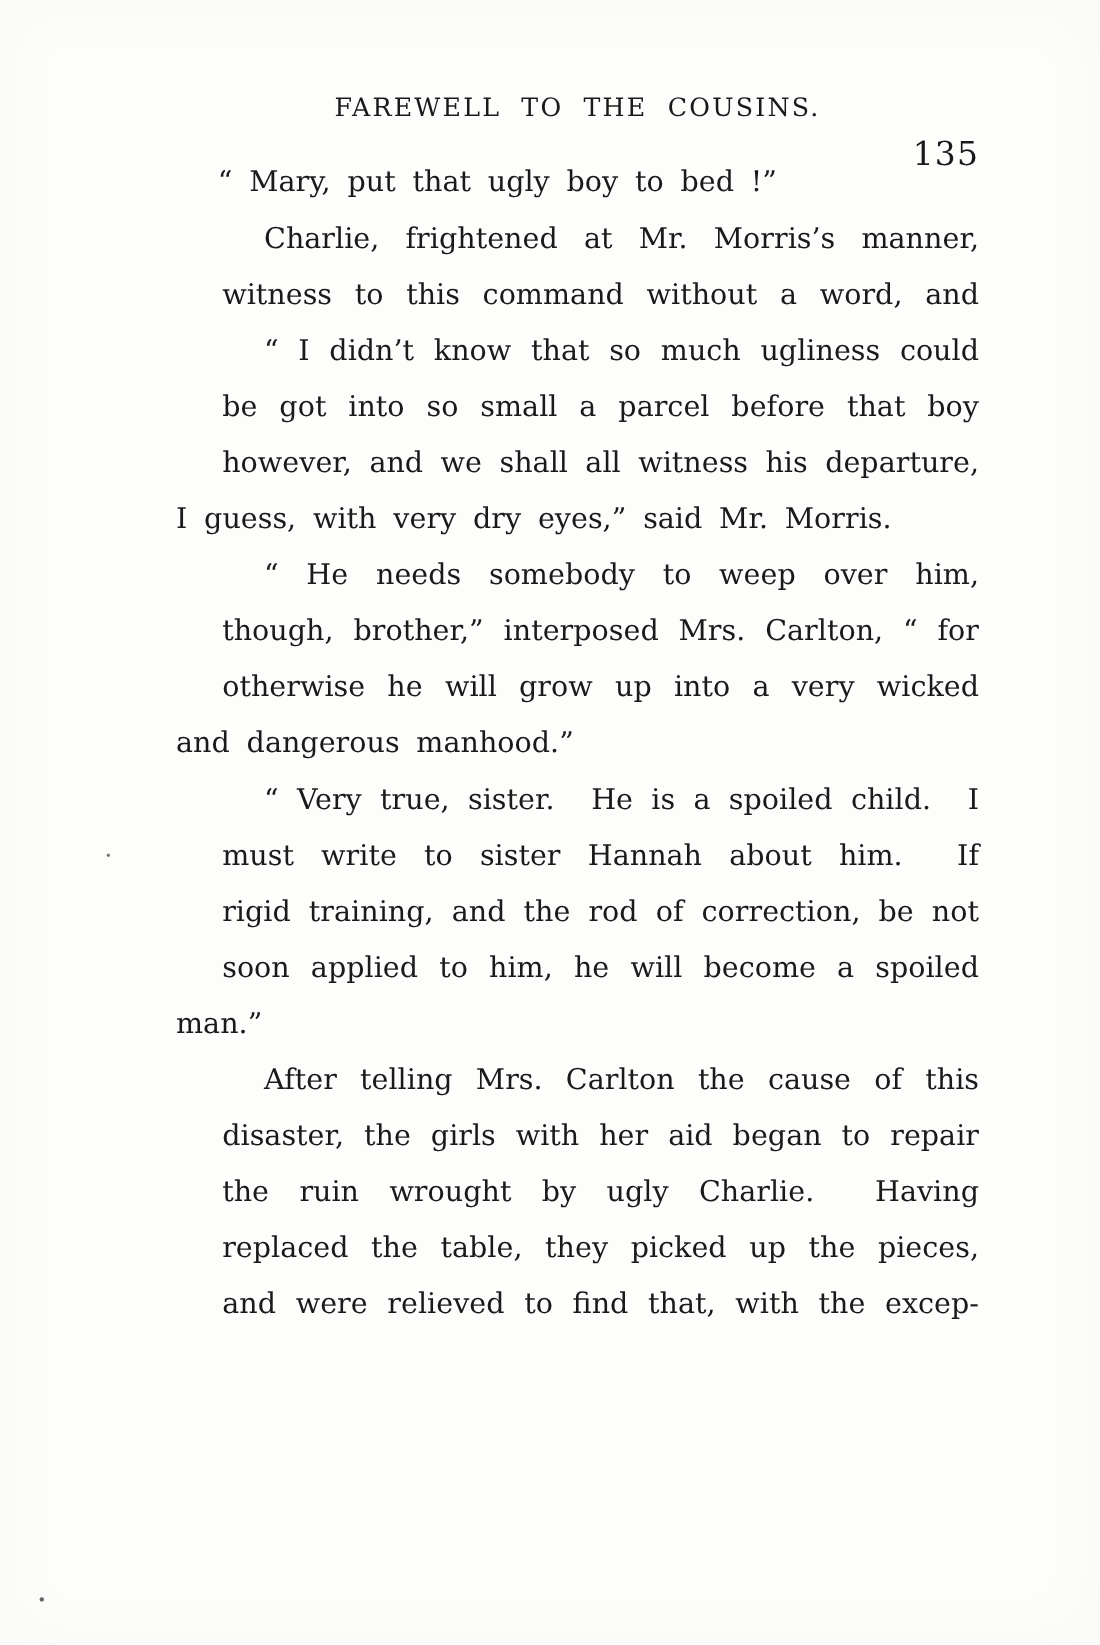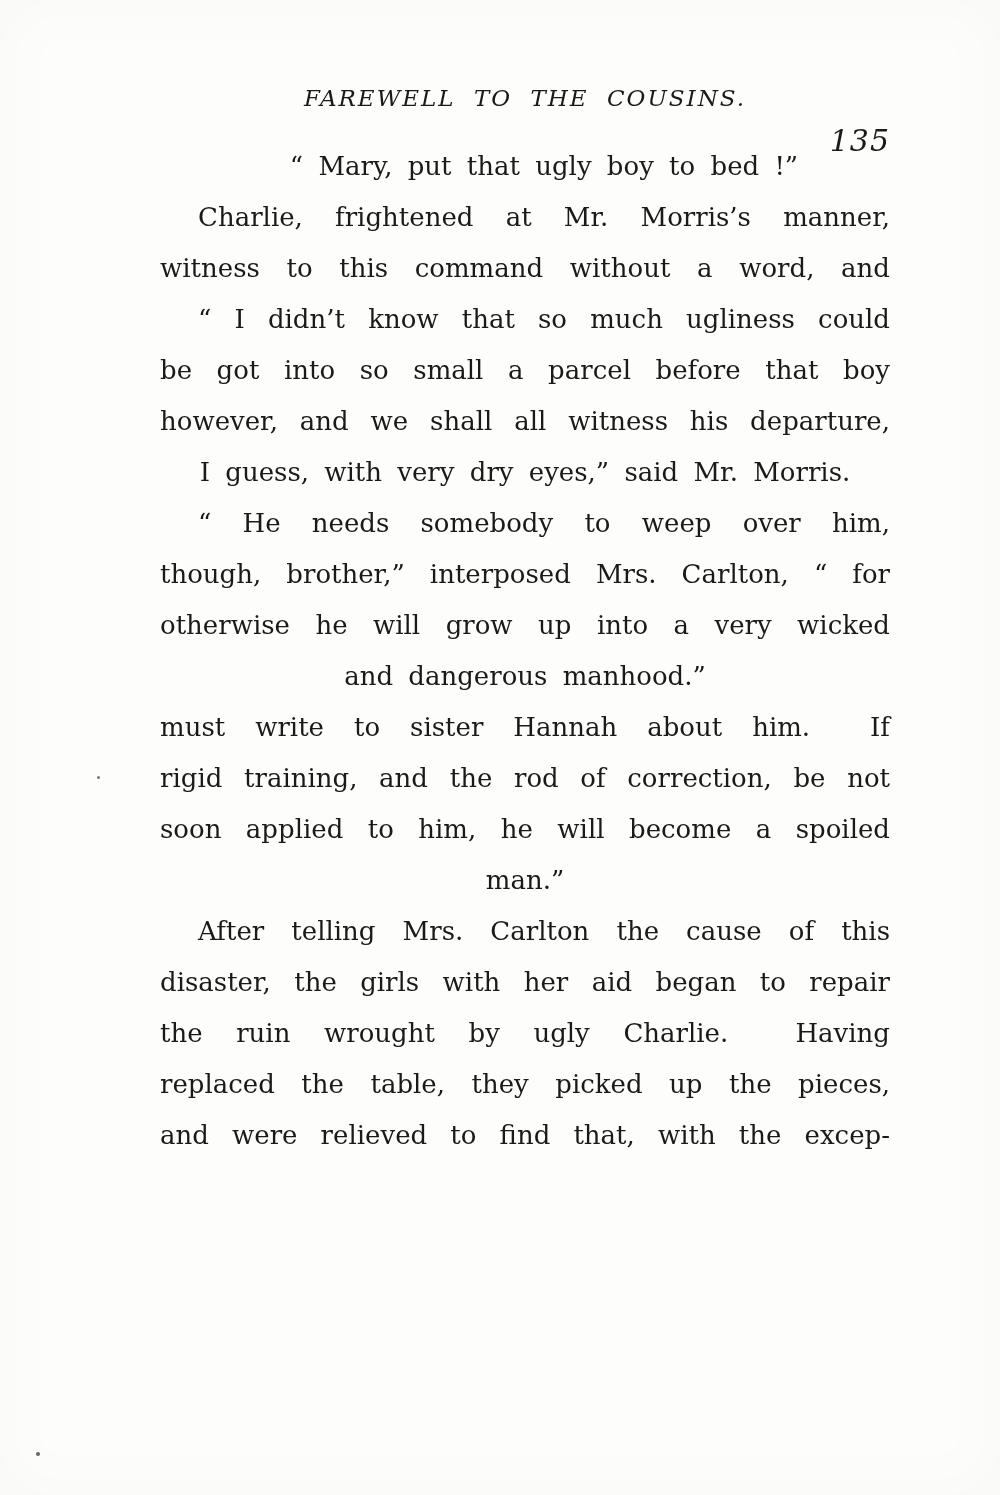--- a/index.html
+++ b/index.html
@@ -16,21 +16,20 @@
     color: #1a1a1a;
     overflow: hidden;
     box-shadow: inset 0 0 60px rgba(120,115,100,0.04);
   }
   .running-head {
     position: absolute;
     left: 160px;
     top: 0;
     width: 730px;
     height: 130px;
-    font-style: italic;
   }
   .running-title {
     position: absolute;
     left: 0;
     right: 0;
     top: 85px;
     text-align: center;
     font-size: 23px;
     letter-spacing: 2px;
     word-spacing: 9px;
@@ -49,26 +48,26 @@
     left: 160px;
     top: 141px;
     width: 730px;
     font-size: 26px;
     line-height: 51px;
     word-spacing: 7px;
   }
   .line {
     height: 51px;
     white-space: nowrap;
-    text-align: center;
   }
   .line.j {
     white-space: normal;
     text-align: justify;
     text-align-last: justify;
+    margin-left: 42px;
   }
   .line.i {
     text-indent: 38px;
   }
   .speck {
     position: absolute;
     background: #4a4a4a;
     border-radius: 50%;
   }
   .speck-1 { left: 97px; top: 776px; width: 3px; height: 3px; opacity: 0.75; }
@@ -89,20 +88,21 @@
       <div class="line j i">Charlie, frightened at Mr. Morris’s manner,</div>
       <div class="line j">witness to this command without a word, and</div>
       <div class="line j i">“&nbsp;I didn’t know that so much ugliness could</div>
       <div class="line j">be got into so small a parcel before that boy</div>
       <div class="line j">however, and we shall all witness his departure,</div>
       <div class="line">I guess, with very dry eyes,” said Mr. Morris.</div>
       <div class="line j i">“&nbsp;He needs somebody to weep over him,</div>
       <div class="line j">though, brother,” interposed Mrs. Carlton, “&nbsp;for</div>
       <div class="line j">otherwise he will grow up into a very wicked</div>
       <div class="line">and dangerous manhood.”</div>
+      <div class="line j i">“&nbsp;Very true, sister.&nbsp; He is a spoiled child.&nbsp; I</div>
       <div class="line j">must write to sister Hannah about him.&nbsp; If</div>
       <div class="line j">rigid training, and the rod of correction, be not</div>
       <div class="line j">soon applied to him, he will become a spoiled</div>
       <div class="line">man.”</div>
       <div class="line j i">After telling Mrs. Carlton the cause of this</div>
       <div class="line j">disaster, the girls with her aid began to repair</div>
       <div class="line j">the ruin wrought by ugly Charlie.&nbsp; Having</div>
       <div class="line j">replaced the table, they picked up the pieces,</div>
       <div class="line j">and were relieved to find that, with the excep-</div>
     </div>

